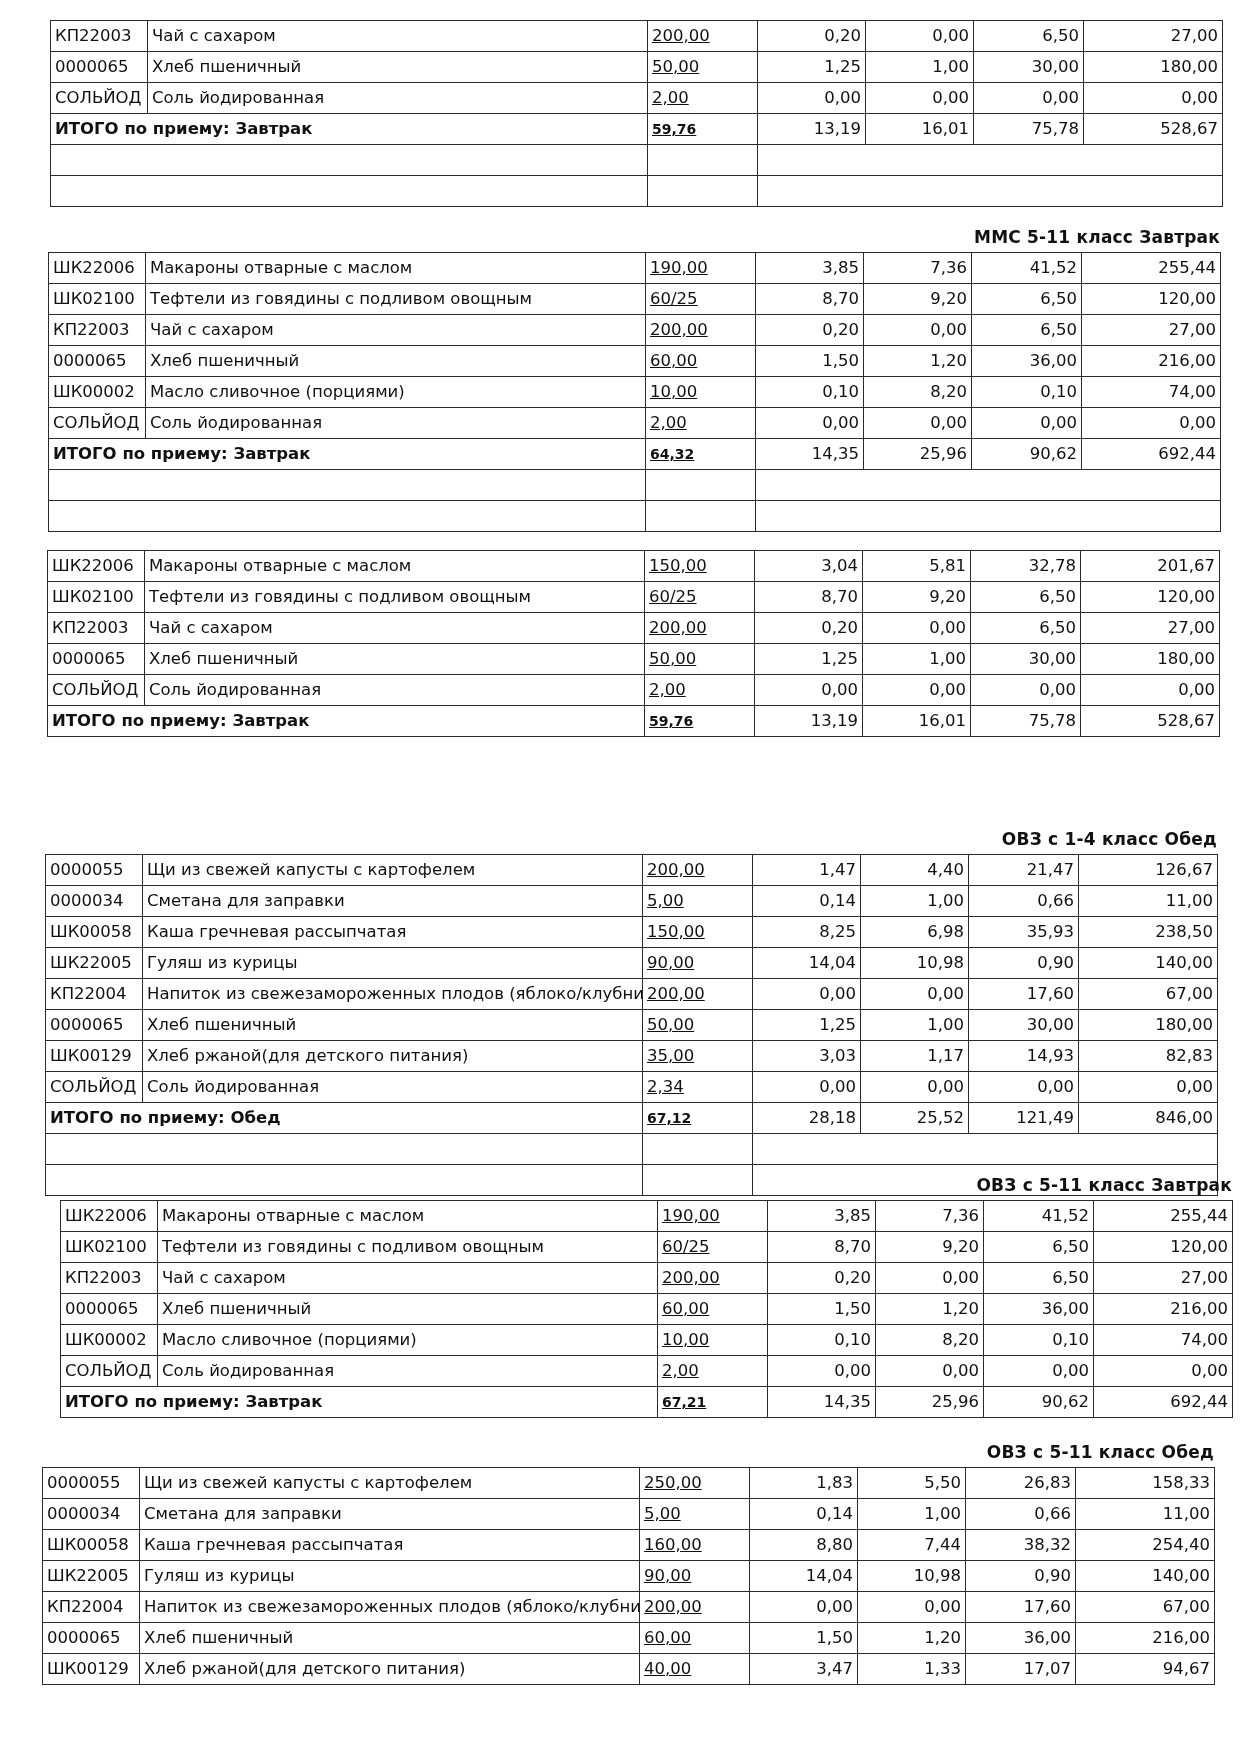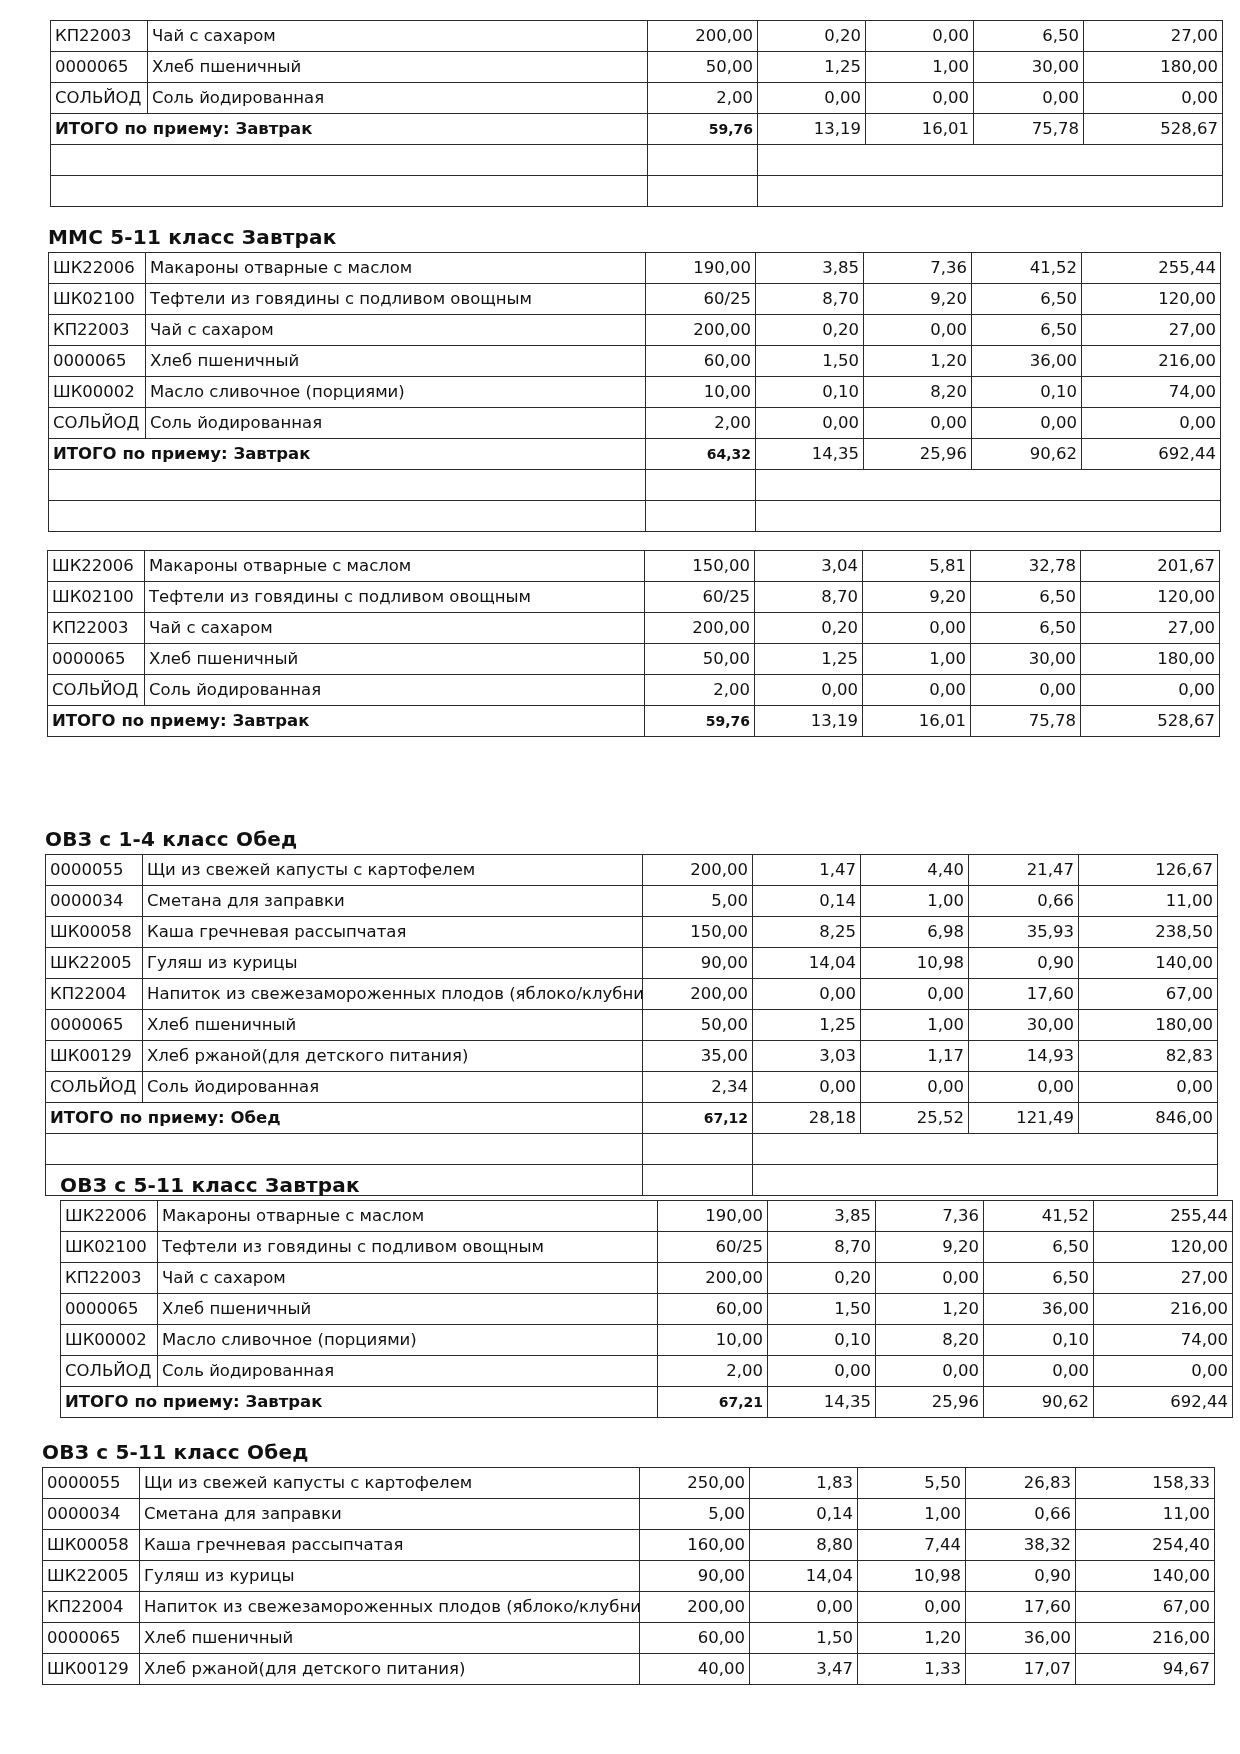--- a/index.html
+++ b/index.html
@@ -21,23 +21,23 @@
       top: 0;
       width: 1032px;
       height: 1754px;
       border-radius: 6px;
     }
     .block {
       position: absolute;
       width: 1172px;
     }
     .section-title {
-      text-align: left;
+      text-align: right;
       font-weight: bold;
-      font-size: 20px;
+      font-size: 17px;
       height: 30px;
       line-height: 30px;
       letter-spacing: 0.2px;
     }
     table.menu {
       border-collapse: collapse;
       table-layout: fixed;
       width: 1172px;
       font-size: 16.5px;
     }
@@ -51,21 +51,21 @@
     }
     col.c-code { width: 97px; }
     col.c-name { width: 500px; }
     col.c-weight { width: 110px; }
     col.c-num { width: 108px; }
     col.c-num2 { width: 108px; }
     col.c-num3 { width: 110px; }
     col.c-kcal { width: 139px; }
     td.code { text-align: left; }
     td.name { text-align: left; }
-    td.weight { text-align: right; }
+    td.weight { text-align: left; text-decoration: underline; }
     td.num { text-align: right; padding-right: 3px; }
     tr.total td { font-weight: normal; }
     tr.total td.total-label { font-weight: bold; }
     tr.total td.weight { font-weight: bold; font-size: 14px; }
     tr.empty td { height: 30px; }
   </style>
 </head>
 <body>
 
 <div class="page" id="page">

